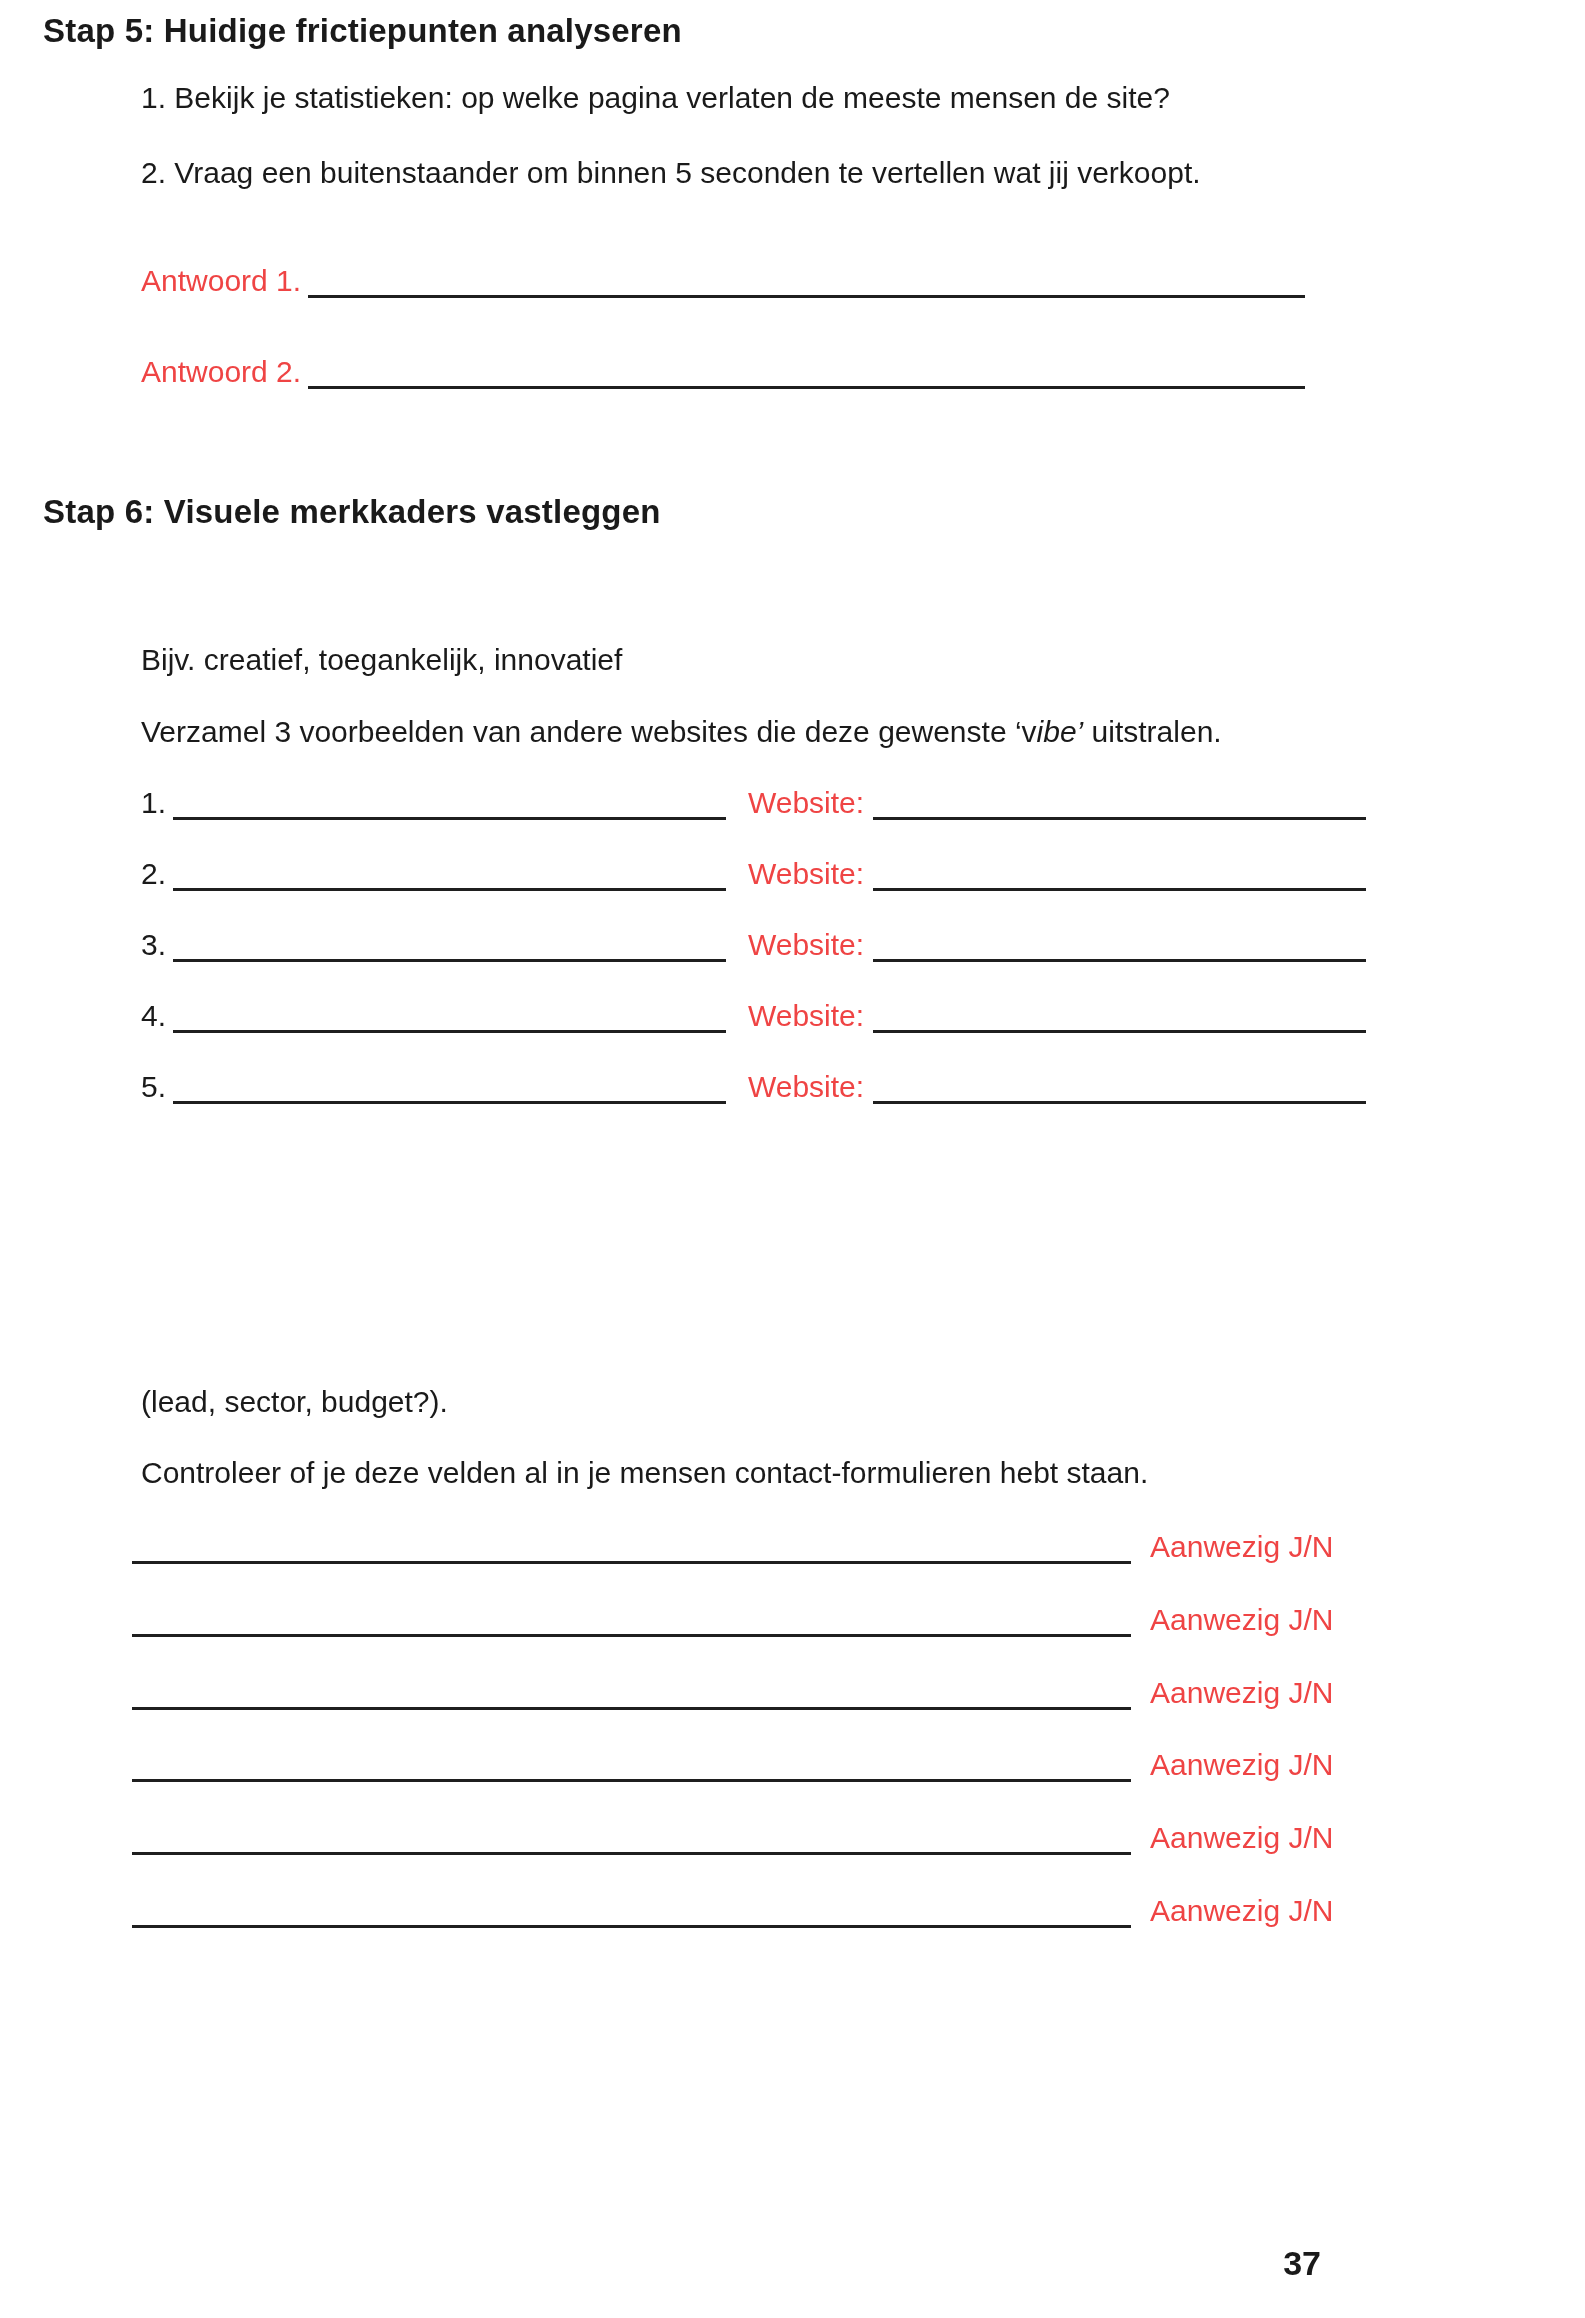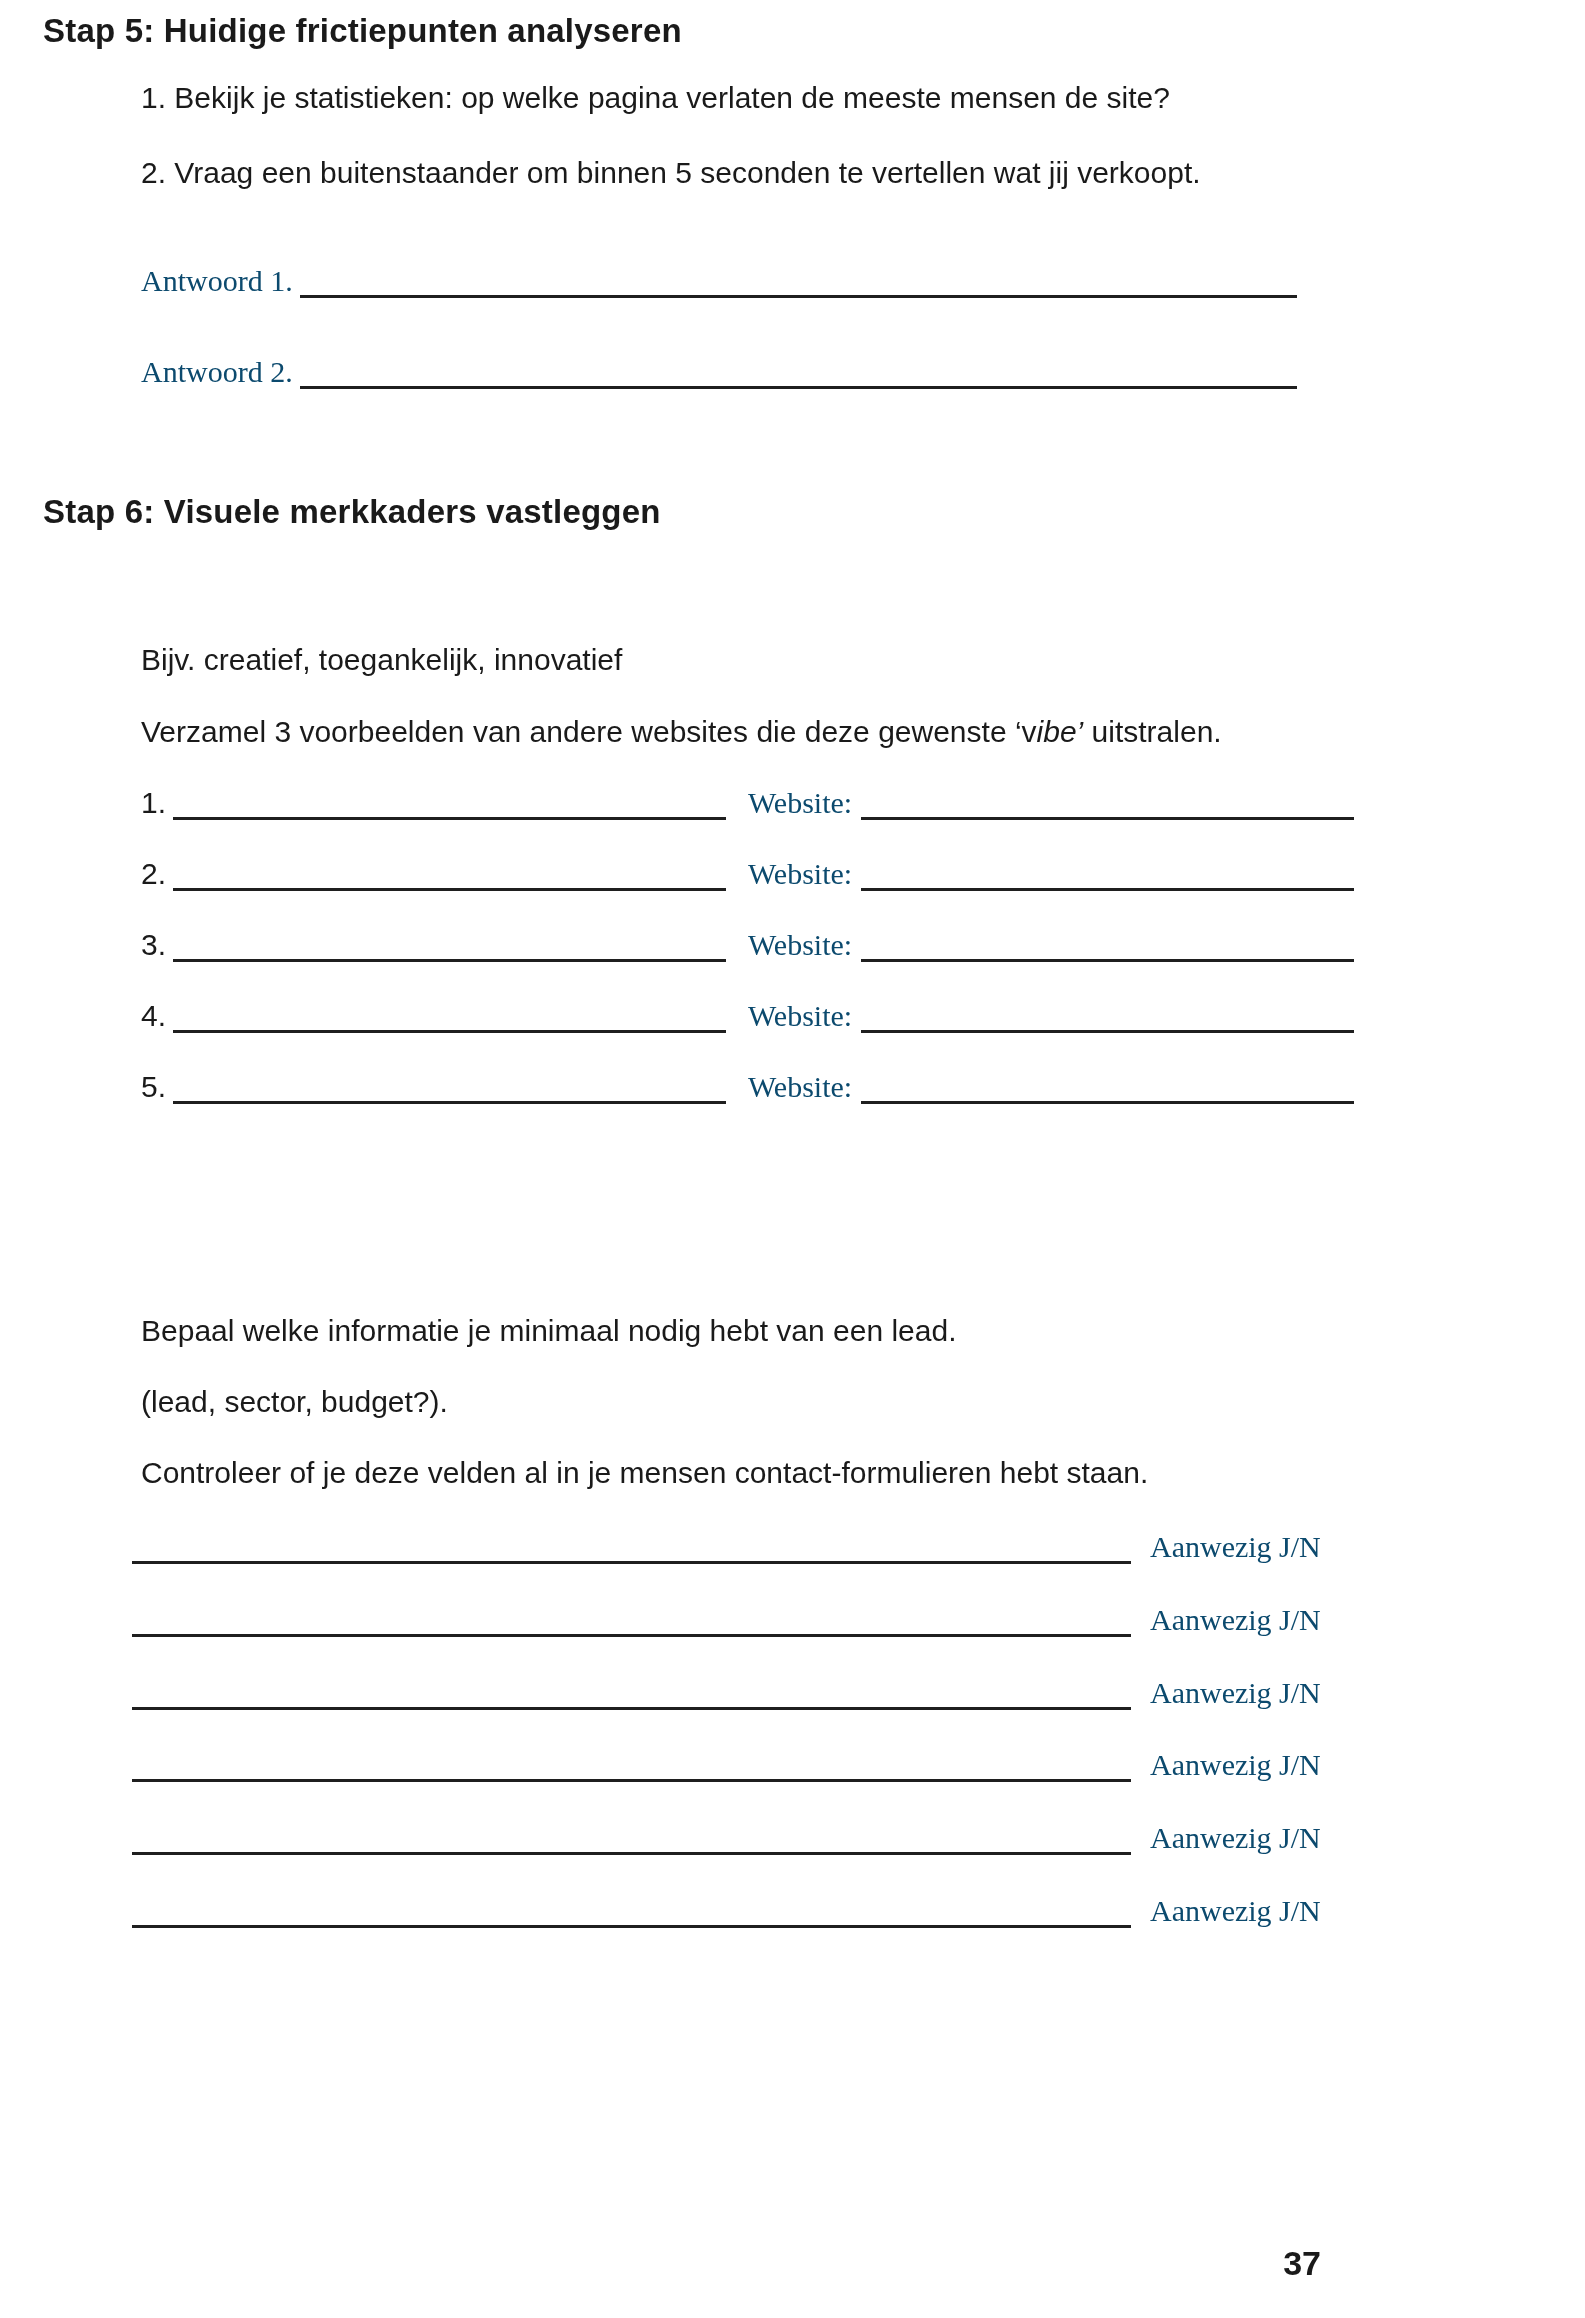--- a/index.html
+++ b/index.html
@@ -47,22 +47,21 @@
 
   
   .field-row {
     position: absolute;
     display: flex;
     align-items: baseline;
     white-space: nowrap;
   }
   .field-label {
     font-size: 30px;
-    color: #0c4a6e;
-    font-family: Liberation Serif, serif;
+    color: #ef4444;
   }
   .rule {
     display: inline-block;
     height: 0;
     border-bottom: 3.4px solid #1f1f1f;
     vertical-align: baseline;
     position: relative;
     top: 6.9px;
   }
 
@@ -149,21 +148,20 @@
   </div>
 
   <div class="field-row web-row" style="top: 1070px;">
     <span class="num">5.</span>
     <span class="rule rule-a"></span>
     <span class="field-label">Website:</span>
     <span class="rule rule-b"></span>
   </div>
 
 
-  <div class="body-line" style="top: 1314px;">Bepaal welke informatie je minimaal nodig hebt van een lead.</div>
 
   <div class="body-line" style="top: 1385px;">(lead, sector, budget?).</div>
 
   <div class="body-line" style="top: 1456px;">Controleer of je deze velden al in je mensen contact-formulieren hebt staan.</div>
 
   <div class="field-row aanwezig-row" style="top: 1530px;">
     <span class="rule rule-c"></span>
     <span class="field-label">Aanwezig J/N</span>
   </div>
 

